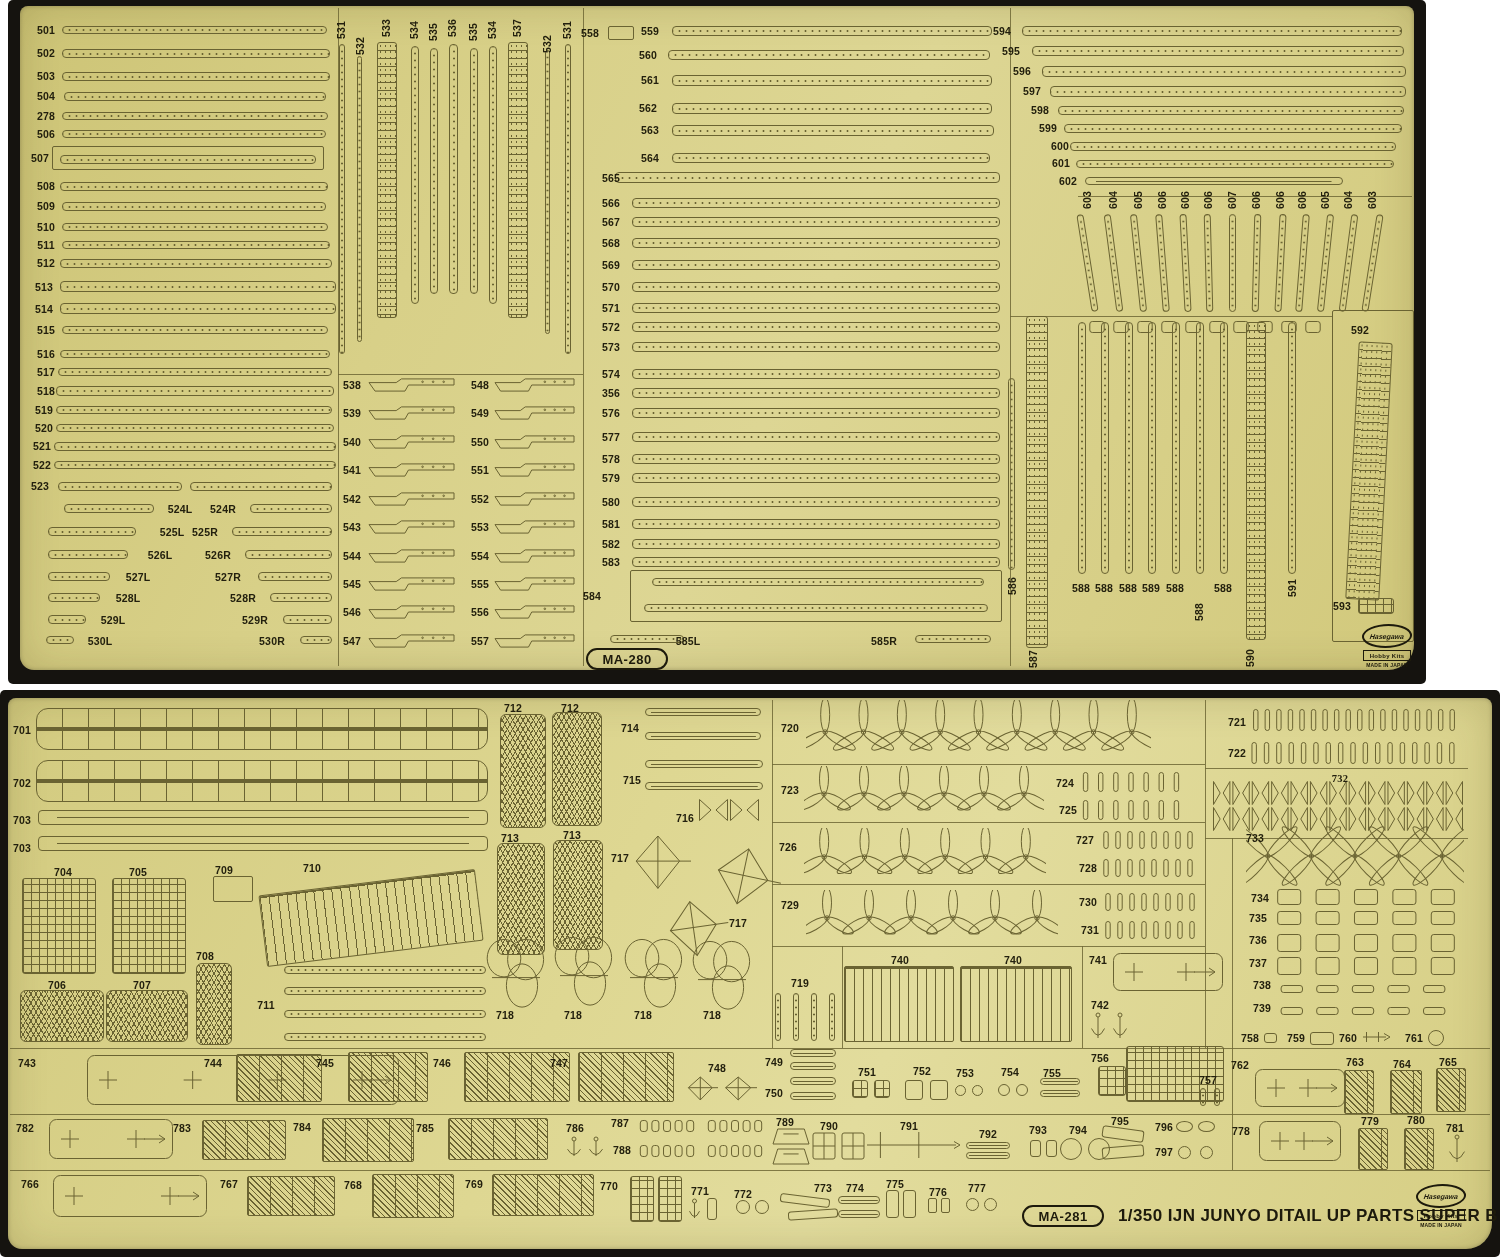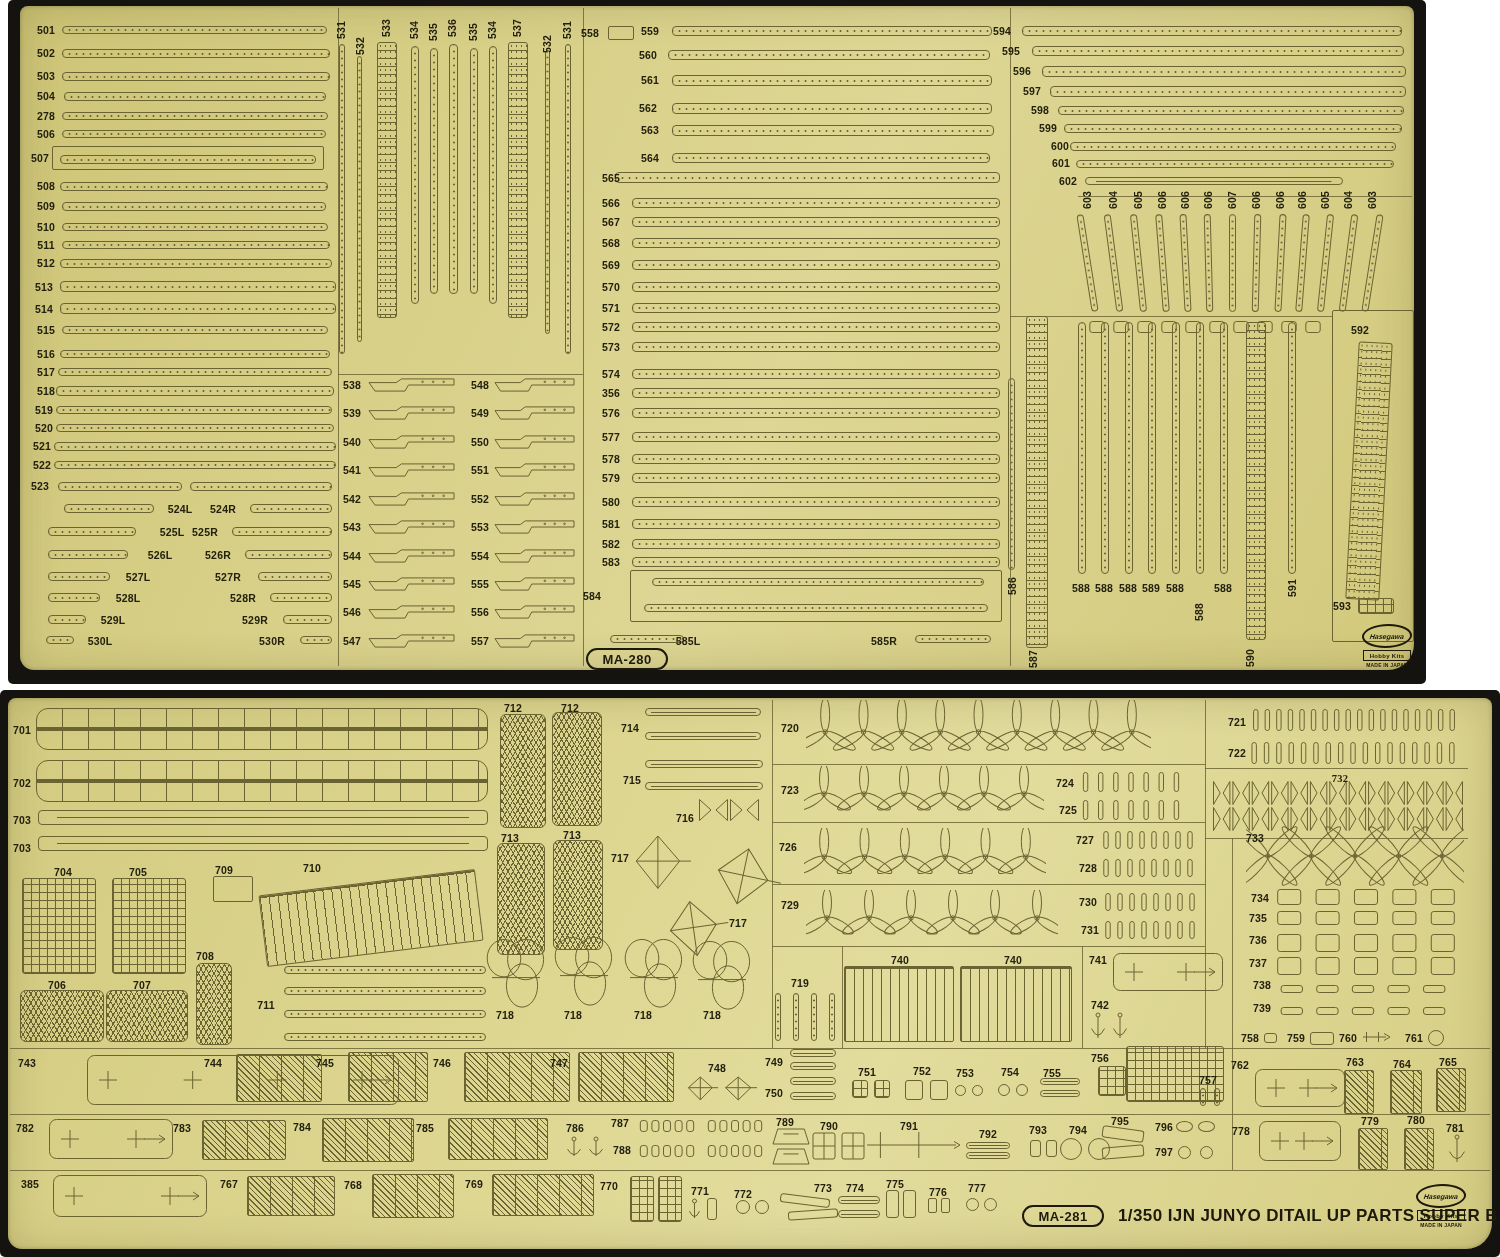--- a/index.html
+++ b/index.html
@@ -1234,21 +1234,21 @@
       <span class="pl" style="left: 1100px; top: 1058px; transform: translate(-50%, -50%);">756</span>
       <span class="pl" style="left: 1208px; top: 1080px; transform: translate(-50%, -50%);">757</span>
       <span class="pl" style="left: 1250px; top: 1038px; transform: translate(-50%, -50%);">758</span>
       <span class="pl" style="left: 1296px; top: 1038px; transform: translate(-50%, -50%);">759</span>
       <span class="pl" style="left: 1348px; top: 1038px; transform: translate(-50%, -50%);">760</span>
       <span class="pl" style="left: 1414px; top: 1038px; transform: translate(-50%, -50%);">761</span>
       <span class="pl" style="left: 1240px; top: 1065px; transform: translate(-50%, -50%);">762</span>
       <span class="pl" style="left: 1355px; top: 1062px; transform: translate(-50%, -50%);">763</span>
       <span class="pl" style="left: 1402px; top: 1064px; transform: translate(-50%, -50%);">764</span>
       <span class="pl" style="left: 1448px; top: 1062px; transform: translate(-50%, -50%);">765</span>
-      <span class="pl" style="left: 30px; top: 1184px; transform: translate(-50%, -50%);">385</span>
+      <span class="pl" style="left: 30px; top: 1184px; transform: translate(-50%, -50%);">766</span>
       <span class="pl" style="left: 229px; top: 1184px; transform: translate(-50%, -50%);">767</span>
       <span class="pl" style="left: 353px; top: 1185px; transform: translate(-50%, -50%);">768</span>
       <span class="pl" style="left: 474px; top: 1184px; transform: translate(-50%, -50%);">769</span>
       <span class="pl" style="left: 609px; top: 1186px; transform: translate(-50%, -50%);">770</span>
       <span class="pl" style="left: 700px; top: 1191px; transform: translate(-50%, -50%);">771</span>
       <span class="pl" style="left: 743px; top: 1194px; transform: translate(-50%, -50%);">772</span>
       <span class="pl" style="left: 823px; top: 1188px; transform: translate(-50%, -50%);">773</span>
       <span class="pl" style="left: 855px; top: 1188px; transform: translate(-50%, -50%);">774</span>
       <span class="pl" style="left: 895px; top: 1184px; transform: translate(-50%, -50%);">775</span>
       <span class="pl" style="left: 938px; top: 1192px; transform: translate(-50%, -50%);">776</span>

